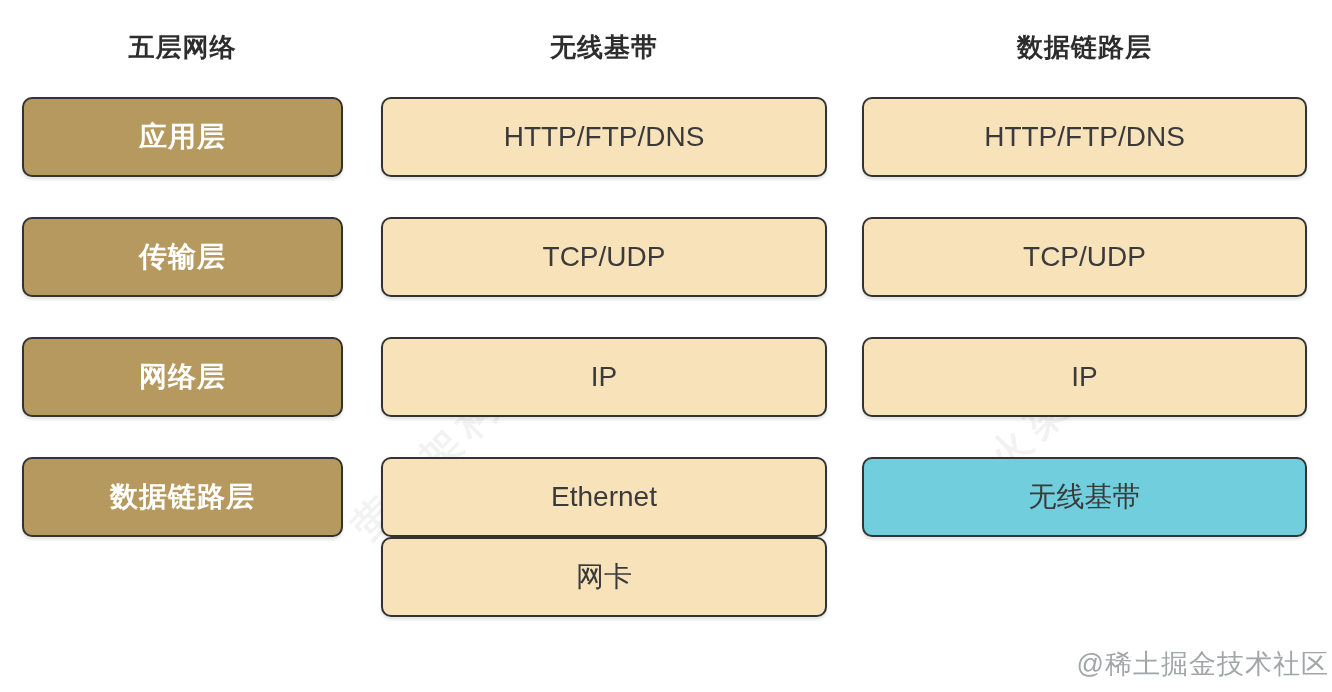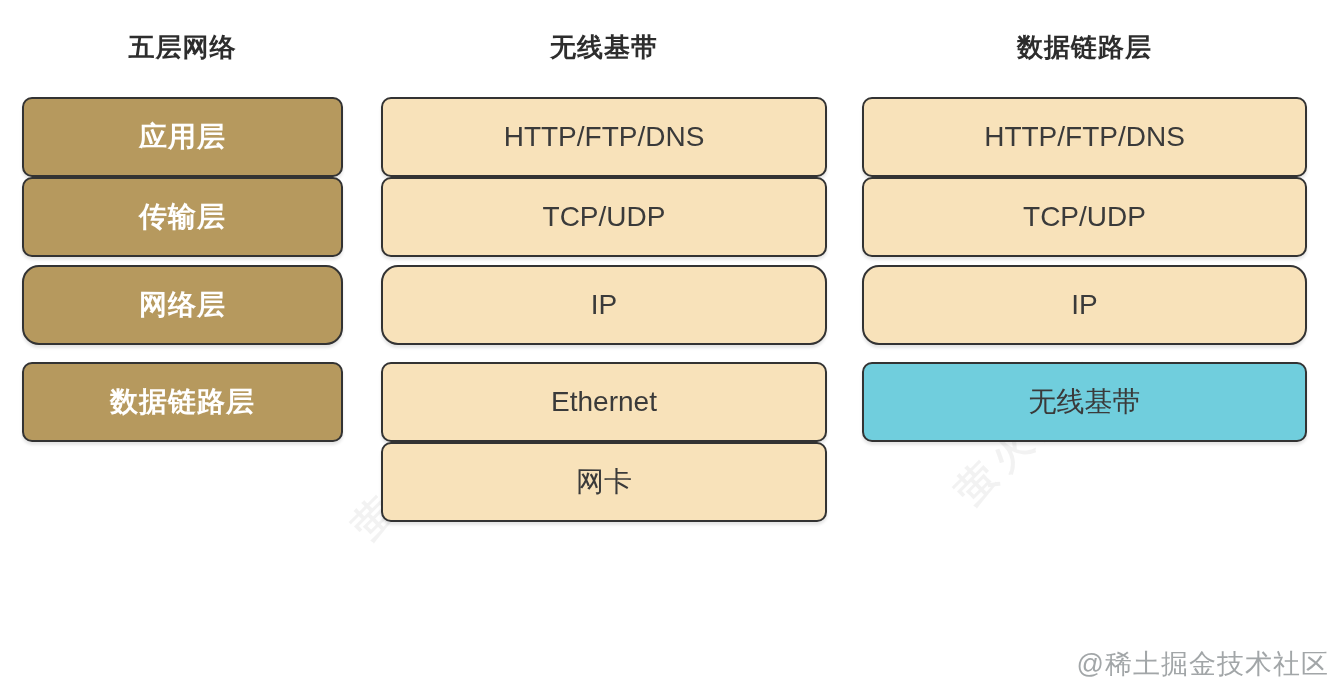--- a/index.html
+++ b/index.html
@@ -19,23 +19,24 @@
     display:flex;justify-content:center;align-items:flex-start;
     font-size:26px;font-weight:700;color:var(--header_text,#2d2d2d);
     letter-spacing:1px;
   }
   .box{
     height:80px;box-sizing:border-box;
     border:2.5px solid var(--box_border,#333);
     border-radius:10px;
     display:flex;align-items:center;justify-content:center;
     font-size:28px;
+    margin-bottom:40px;
     box-shadow:0 3px 3px rgba(0,0,0,0.10);
   }
-  .box:nth-of-type(4){margin-top:8px;border-radius:17px;}
+  .box:nth-of-type(4){margin-top:8px;}
   .box:nth-of-type(5){margin-top:17px;margin-bottom:0;}
   .box.layer{
     background:var(--layer_fill,#b6995e);
     color:var(--box_text_light,#fff);
     font-weight:700;letter-spacing:1px;
   }
   .box.protocol{
     background:var(--protocol_fill,#f8e2ba);
     color:var(--box_text_dark,#3a3a3a);
   }

